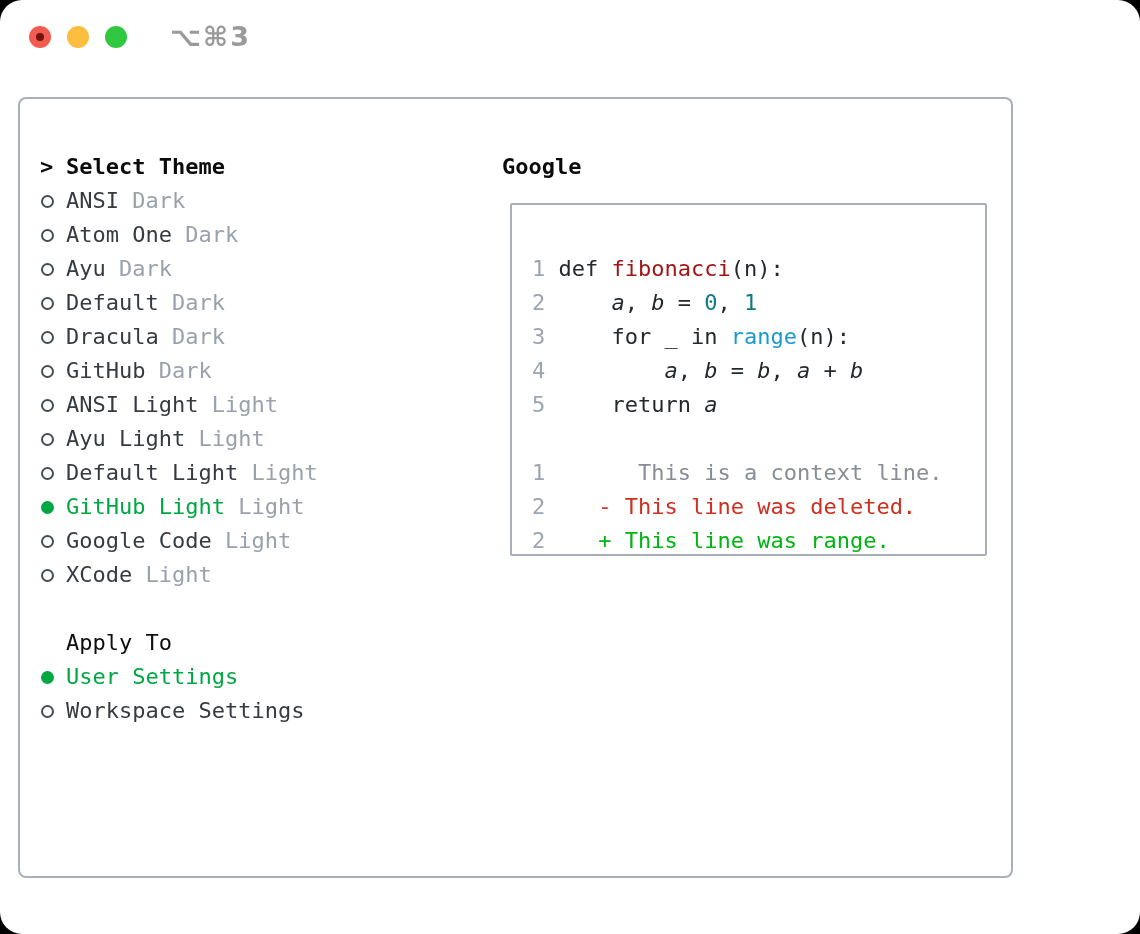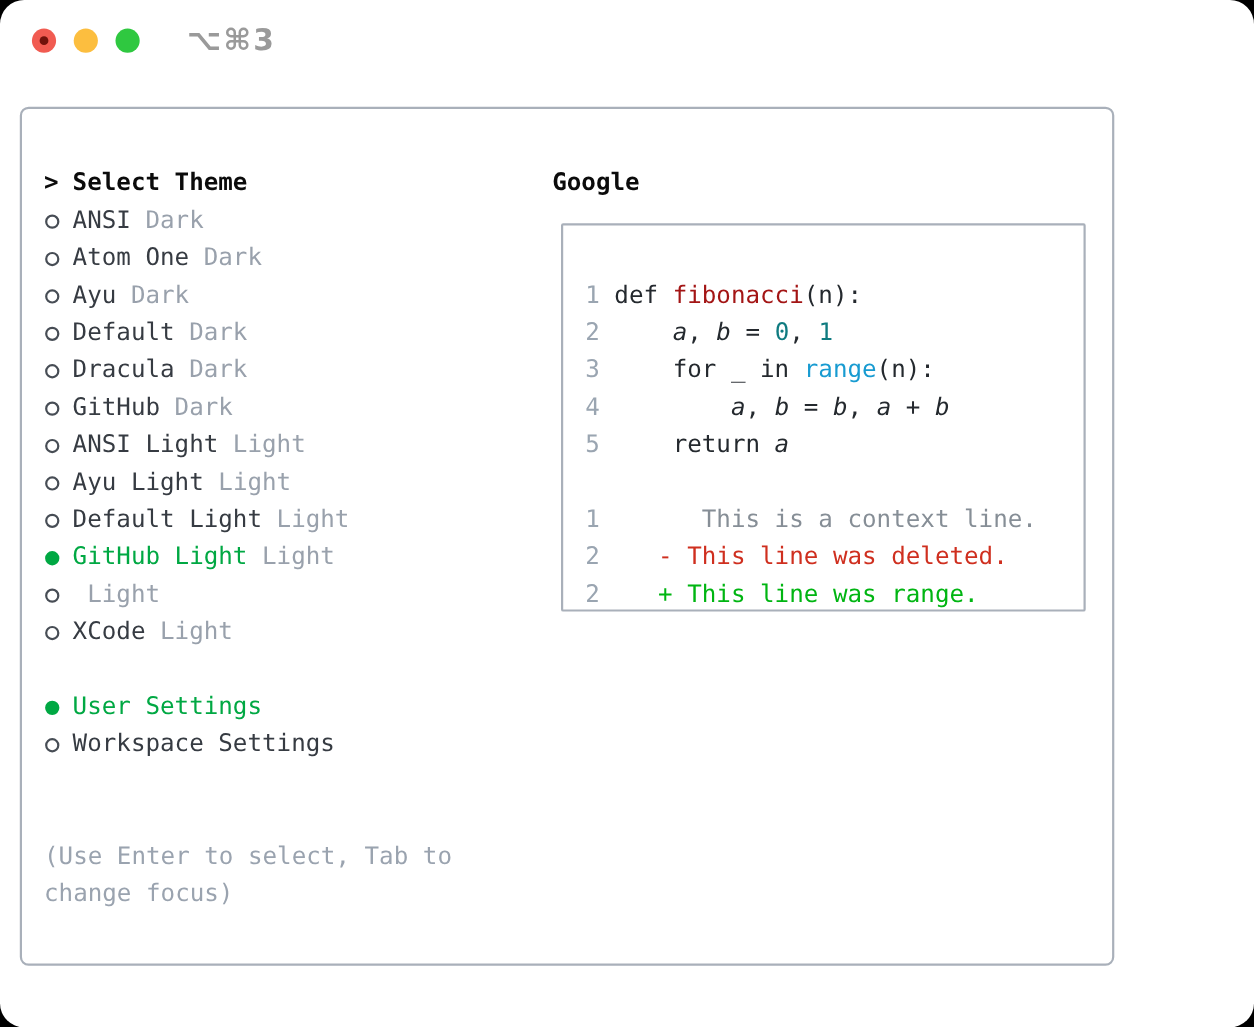--- a/index.html
+++ b/index.html
@@ -90,36 +90,36 @@
           <div class="row"><span class="mark"><span class="radio"></span></span><span class="name">ANSI</span><span class="variant"> Dark</span></div>
           <div class="row"><span class="mark"><span class="radio"></span></span><span class="name">Atom One</span><span class="variant"> Dark</span></div>
           <div class="row"><span class="mark"><span class="radio"></span></span><span class="name">Ayu</span><span class="variant"> Dark</span></div>
           <div class="row"><span class="mark"><span class="radio"></span></span><span class="name">Default</span><span class="variant"> Dark</span></div>
           <div class="row"><span class="mark"><span class="radio"></span></span><span class="name">Dracula</span><span class="variant"> Dark</span></div>
           <div class="row"><span class="mark"><span class="radio"></span></span><span class="name">GitHub</span><span class="variant"> Dark</span></div>
           <div class="row"><span class="mark"><span class="radio"></span></span><span class="name">ANSI Light</span><span class="variant"> Light</span></div>
           <div class="row"><span class="mark"><span class="radio"></span></span><span class="name">Ayu Light</span><span class="variant"> Light</span></div>
           <div class="row"><span class="mark"><span class="radio"></span></span><span class="name">Default Light</span><span class="variant"> Light</span></div>
           <div class="row"><span class="mark"><span class="radio on"></span></span><span class="name selected">GitHub Light</span><span class="variant"> Light</span></div>
-          <div class="row"><span class="mark"><span class="radio"></span></span><span class="variant"> Light</span></div>
+          <div class="row"><span class="mark"><span class="radio"></span></span><span class="name">Google Code</span><span class="variant"> Light</span></div>
           <div class="row"><span class="mark"><span class="radio"></span></span><span class="name">XCode</span><span class="variant"> Light</span></div>
         </div>
     </div>
 
     <div class="apply-section">
+      <div class="row">
+        <span class="mark"></span>
+        <span class="section-label">Apply To</span>
+      </div>
       <div id="apply-list">
           <div class="row"><span class="mark"><span class="radio on"></span></span><span class="name selected">User Settings</span></div>
           <div class="row"><span class="mark"><span class="radio"></span></span><span class="name">Workspace Settings</span></div>
         </div>
     </div>
 
-    <div class="help-text">
-      <div class="help-line">(Use Enter to select, Tab to</div>
-      <div class="help-line">change focus)</div>
-    </div>
 
     <div class="preview-title">Google</div>
     <div class="preview-box">
       <div id="code-block">
           <div class="codeline"><span class="sg-ln">1 </span><span class="sg-pl">def </span><span class="sg-fn">fibonacci</span><span class="sg-pl">(n):</span></div>
           <div class="codeline"><span class="sg-ln">2 </span><span class="sg-pl">    </span><span class="sg-var">a</span><span class="sg-pl">, </span><span class="sg-var">b</span><span class="sg-pl"> = </span><span class="sg-num">0</span><span class="sg-pl">, </span><span class="sg-num">1</span></div>
           <div class="codeline"><span class="sg-ln">3 </span><span class="sg-pl">    for _ in </span><span class="sg-bi">range</span><span class="sg-pl">(n):</span></div>
           <div class="codeline"><span class="sg-ln">4 </span><span class="sg-pl">        </span><span class="sg-var">a</span><span class="sg-pl">, </span><span class="sg-var">b</span><span class="sg-pl"> = </span><span class="sg-var">b</span><span class="sg-pl">, </span><span class="sg-var">a</span><span class="sg-pl"> + </span><span class="sg-var">b</span></div>
           <div class="codeline"><span class="sg-ln">5 </span><span class="sg-pl">    return </span><span class="sg-var">a</span></div>
           <div class="codeline"></div>

